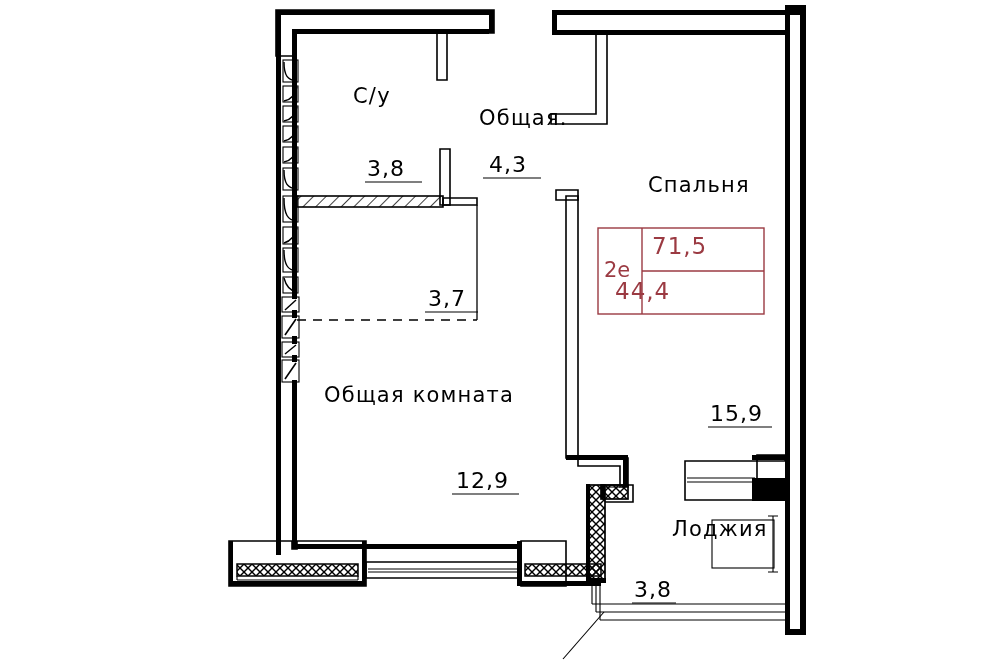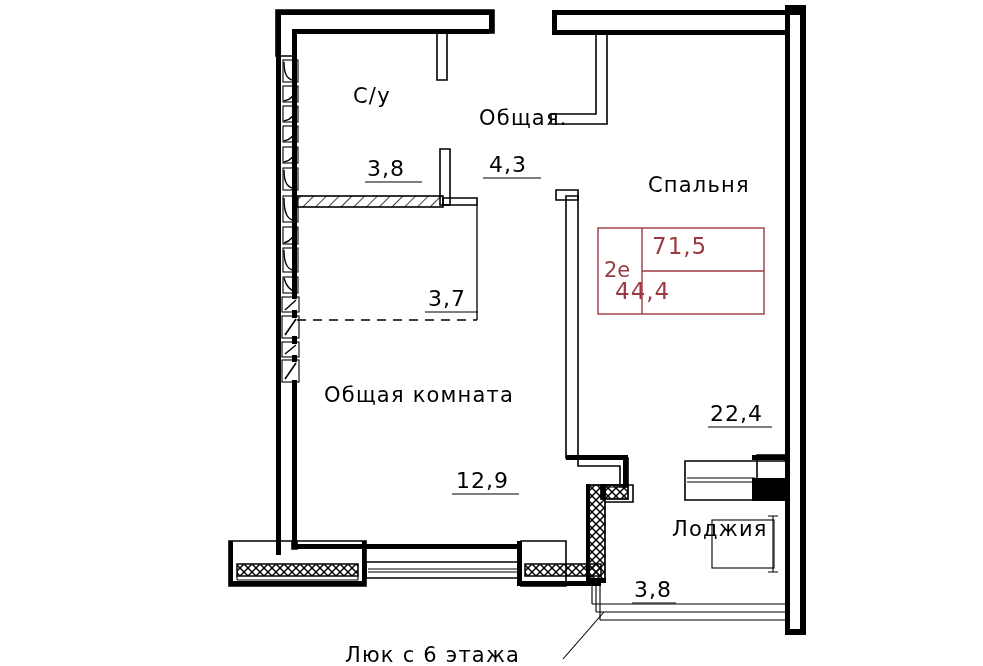--- a/index.html
+++ b/index.html
@@ -241,26 +241,25 @@
 
     <div style="position:absolute;left:479px;top:106px;" class="lbl">Общая.</div>
     <div style="position:absolute;left:489px;top:152px;" class="dim">4,3</div>
 
     <div style="position:absolute;left:428px;top:286px;" class="dim">3,7</div>
 
     <div style="position:absolute;left:324px;top:383px;" class="lbl">Общая комната</div>
     <div style="position:absolute;left:456px;top:468px;" class="dim">12,9</div>
 
     <div style="position:absolute;left:648px;top:173px;" class="lbl">Спальня</div>
-    <div style="position:absolute;left:710px;top:401px;" class="dim">22,4</div>
+    <div style="position:absolute;left:710px;top:401px;" class="dim">15,9</div>
 
     <div style="position:absolute;left:672px;top:517px;" class="lbl">Лоджия</div>
     <div style="position:absolute;left:634px;top:577px;" class="dim">3,8</div>
 
     <div style="position:absolute;left:604px;top:258px;color:#9b3a42;" class="stamp-type">2e</div>
     <div style="position:absolute;left:652px;top:233px;color:#9b3a42;" class="stamp-num">71,5</div>
     <div style="position:absolute;left:615px;top:278px;color:#9b3a42;" class="stamp-num">44,4</div>
 
-    <div style="position:absolute;left:345px;top:643px;" class="note">Люк с 6 этажа</div>
 
   </div>
 
 </div>
 
 </body></html>

